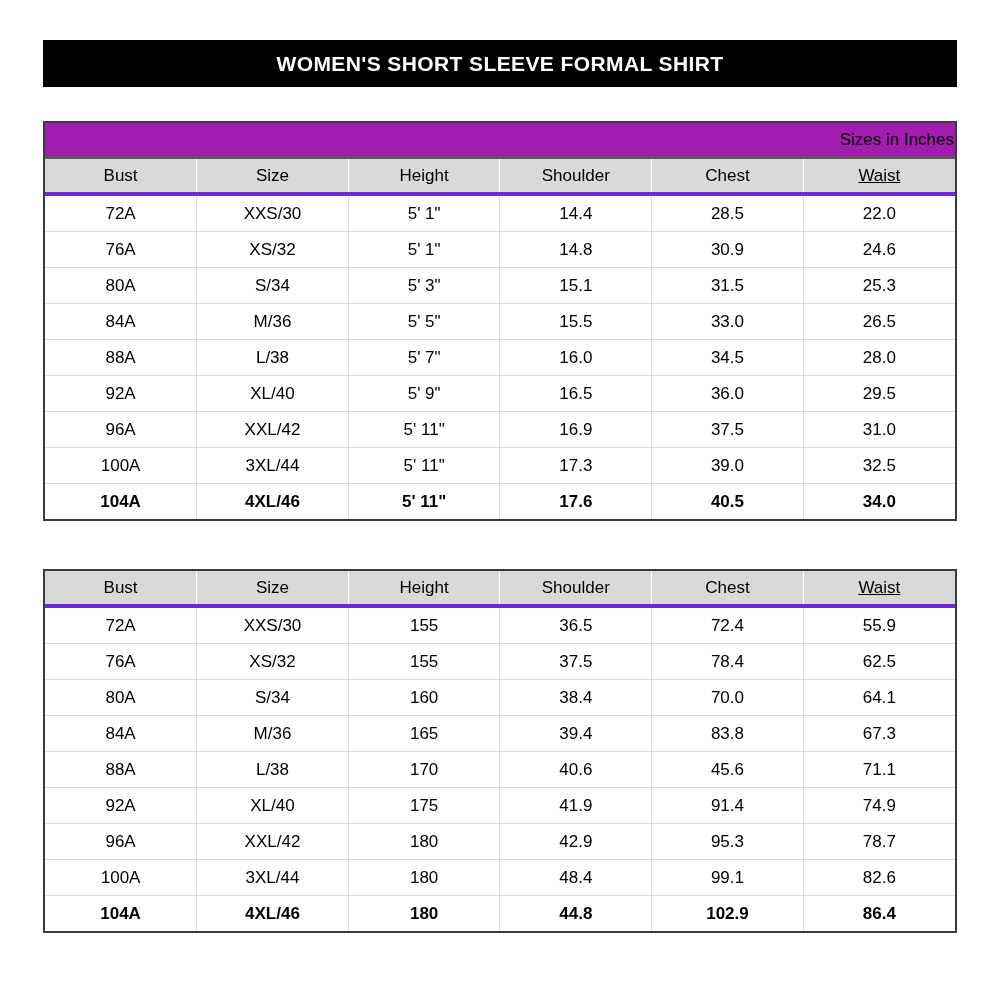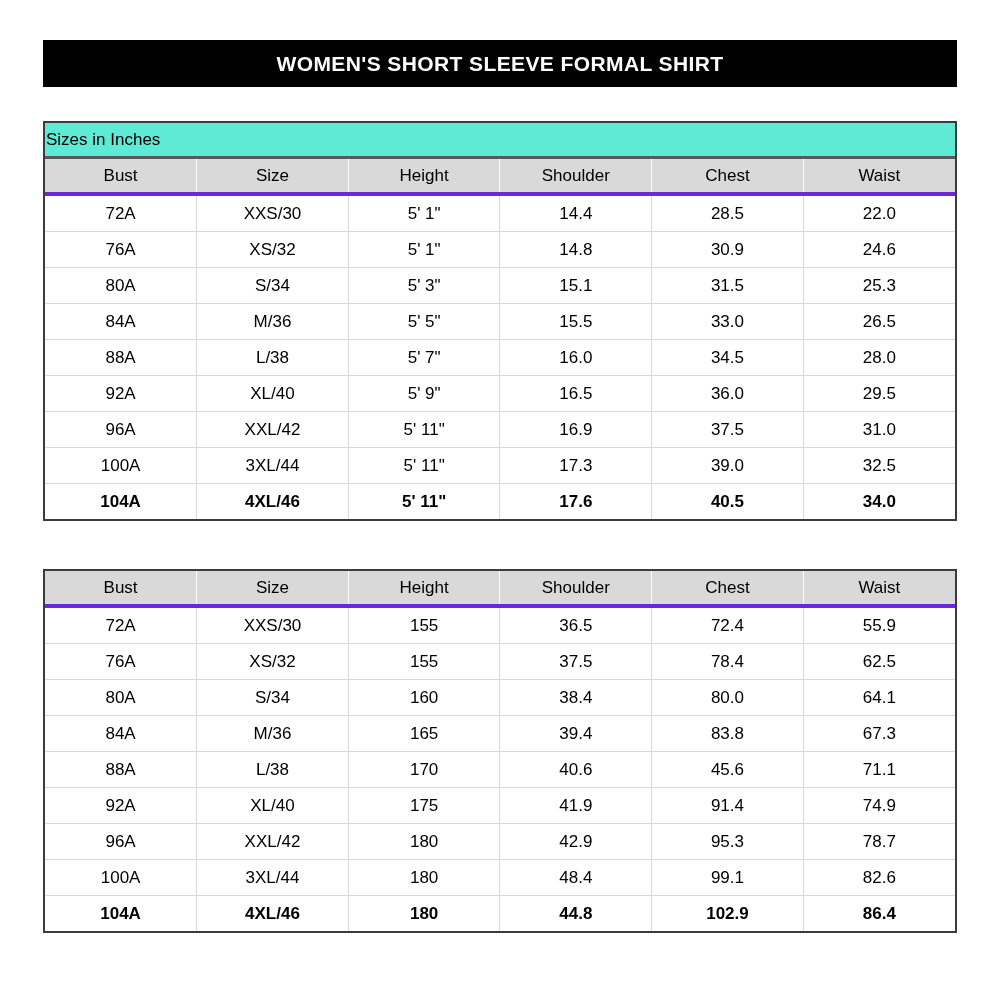--- a/index.html
+++ b/index.html
@@ -42,37 +42,38 @@
   }
   table.size-table {
     width: 100%;
     border-collapse: collapse;
     table-layout: fixed;
     font-size: 17px;
     color: #000000;
   }
   td.title-cell {
     height: 31px;
-    text-align: left;
+    text-align: right;
     vertical-align: middle;
-    background: #5eead4;
+    background: #a21caf;
     border-bottom: 3px solid #595959;
   }
   table.size-table th {
     height: 31px;
     background: #d9d9d9;
     text-align: center;
     vertical-align: middle;
     font-weight: 400;
     font-size: 17px;
     border-right: 1px solid #ffffff;
     border-bottom: 4px solid #6d28d9;
   }
   table.size-table th:last-child {
     border-right: none;
+    text-decoration: underline;
   }
   table.size-table tbody td {
     height: 33px;
     text-align: center;
     vertical-align: middle;
     background: #ffffff;
     border-right: 1px solid #d9d9d9;
     border-bottom: 1px solid #d9d9d9;
   }
   table.size-table tbody td:last-child {
@@ -211,21 +212,21 @@
             <td>155</td>
             <td>37.5</td>
             <td>78.4</td>
             <td>62.5</td>
           </tr>
           <tr>
             <td>80A</td>
             <td>S/34</td>
             <td>160</td>
             <td>38.4</td>
-            <td>80.0</td>
+            <td>70.0</td>
             <td>64.1</td>
           </tr>
           <tr>
             <td>84A</td>
             <td>M/36</td>
             <td>165</td>
             <td>39.4</td>
             <td>83.8</td>
             <td>67.3</td>
           </tr>

